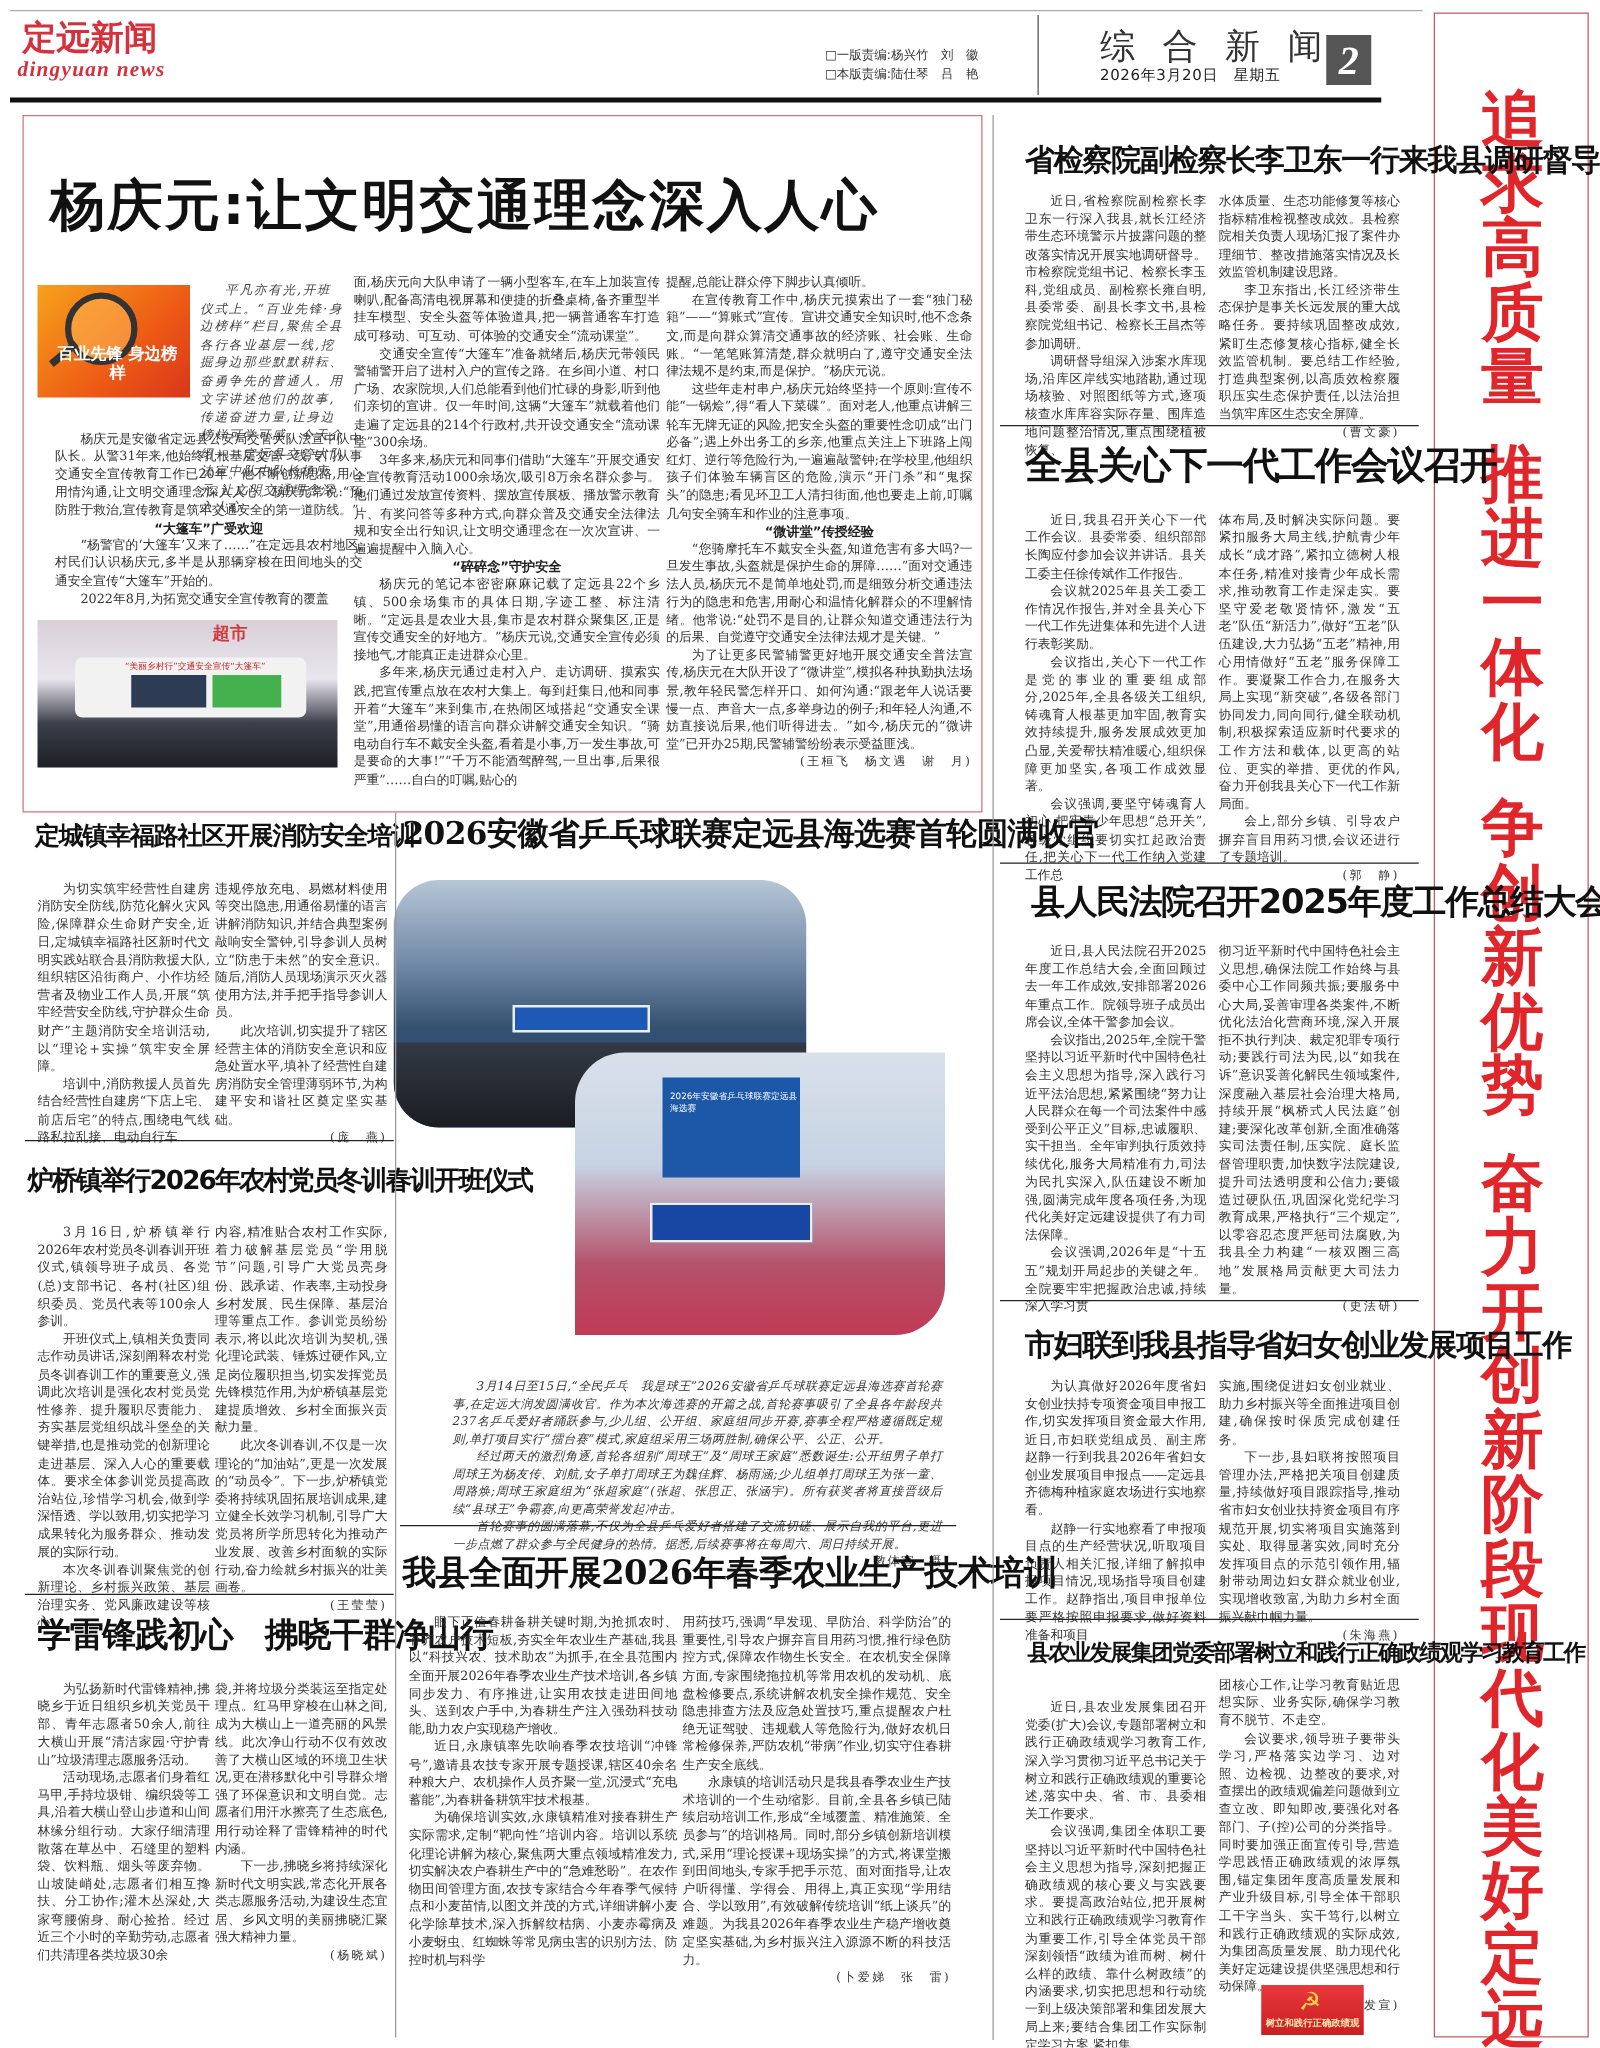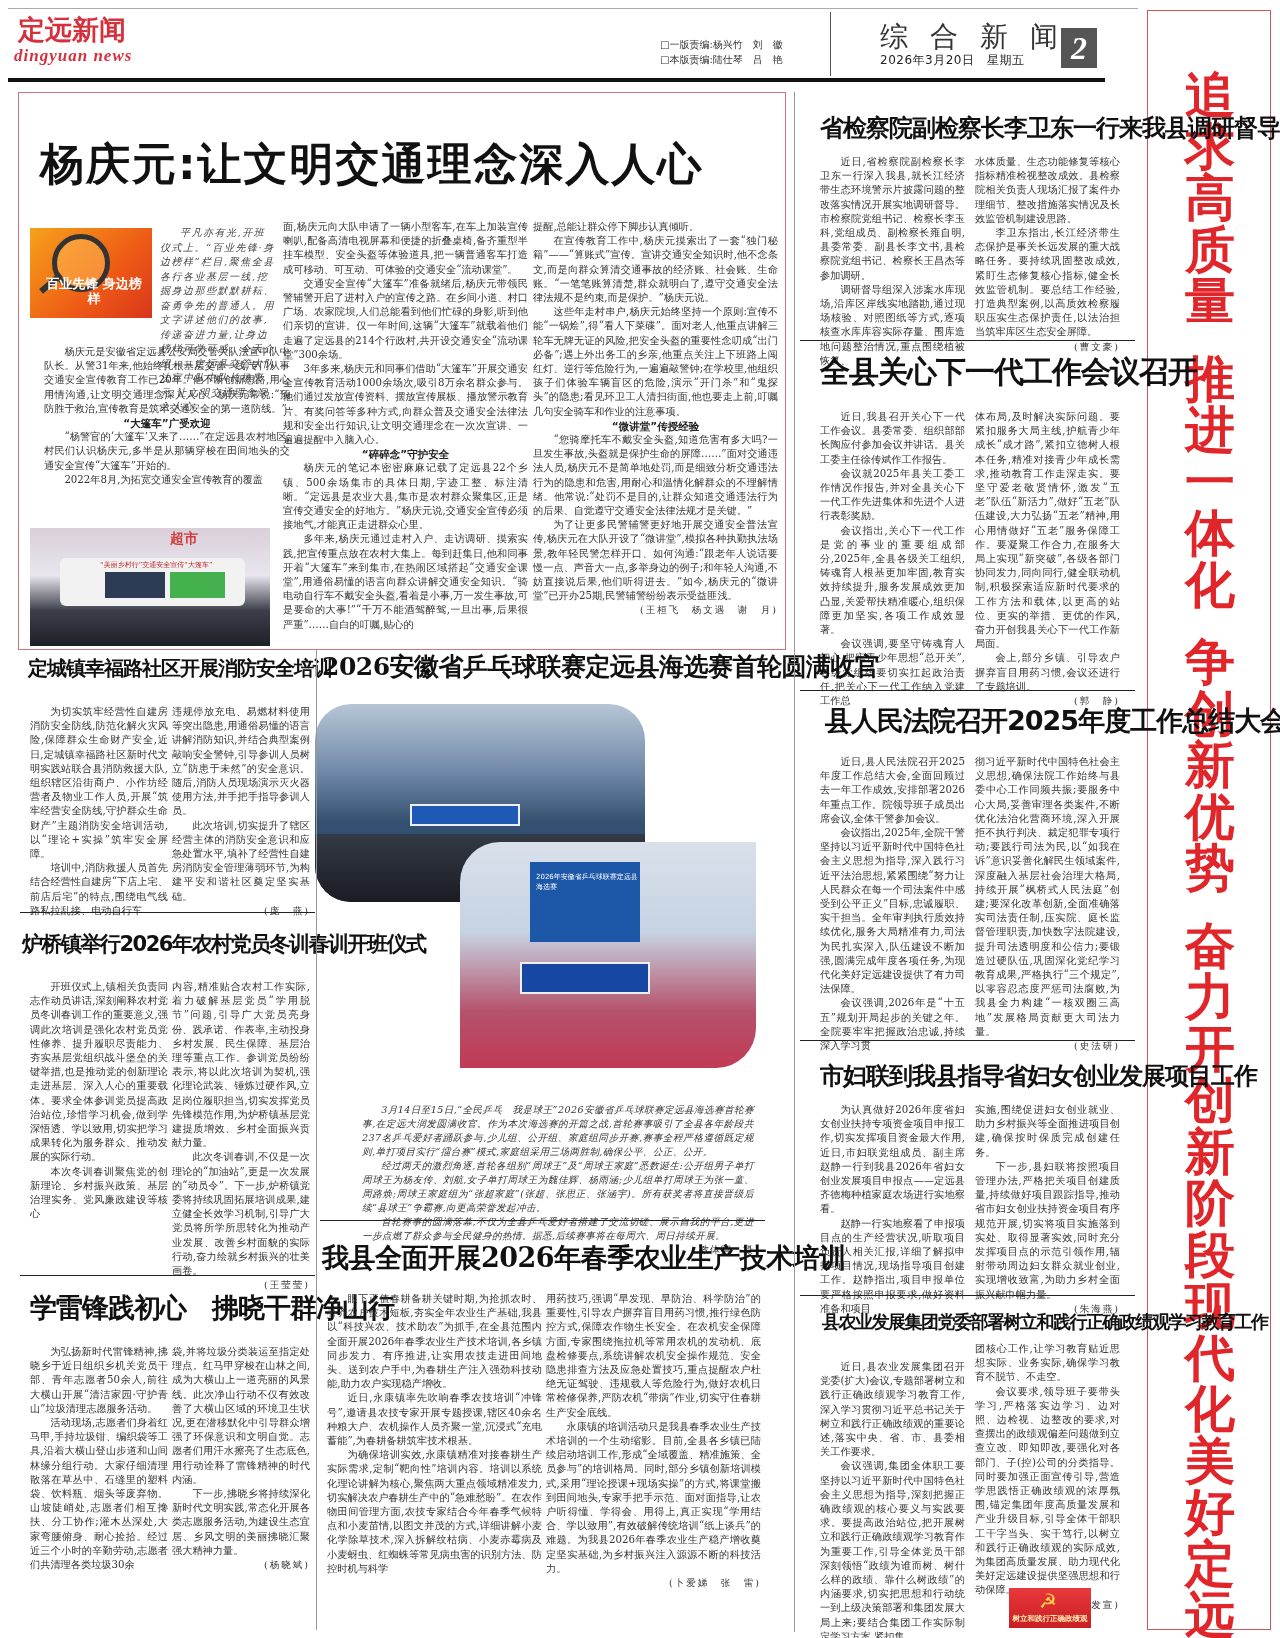--- a/index.html
+++ b/index.html
@@ -21,21 +21,21 @@
   .side-text span { display: block; }
   .side-gap { height: 26px; }
 
   .feature-box { left: 18px; top: 92px; width: 768px; height: 558px; border: 1px solid #d2747a; }
   .feature-title { left: 40px; top: 135px; font-family: "DejaVu Sans", sans-serif; font-weight: bold; font-size: 44px; color: #111; letter-spacing: 2px; }
   .logo-img { left: 30px; top: 228px; width: 122px; height: 90px; background: linear-gradient(135deg, #f6a21b 0%, #ee5a15 60%, #d8361a 100%); overflow: hidden; }
   .logo-img .lens { position:absolute; left:22px; top:6px; width:58px; height:58px; border-radius:50%; border:5px solid #333; background: rgba(255,190,90,0.5); }
   .logo-img .handle { position:absolute; left:8px; top:52px; width:26px; height:6px; background:#333; transform: rotate(-40deg); }
   .logo-img .cap { position:absolute; left:10px; top:48px; width:108px; font-family:"DejaVu Sans",sans-serif; font-weight:bold; font-size:13px; line-height:15px; color:#fff; text-align:center; }
   .photo { background: #7c8a98; overflow: hidden; }
-  .photo1 { left: 30px; top: 528px; width: 240px; height: 118px; background: linear-gradient(180deg, #d9cfd8 0%, #e9e6ee 40%, #3c3f4a 70%, #1e1f26 100%); }
+  .photo1 { left: 30px; top: 496px; width: 240px; height: 118px; background: linear-gradient(180deg, #d9cfd8 0%, #e9e6ee 40%, #3c3f4a 70%, #1e1f26 100%); }
   .photo1 .van { position:absolute; left:30px; top:30px; width:185px; height:48px; background:#f2f2f2; border-radius:6px; }
   .photo1 .banner { position:absolute; left:70px; top:32px; font-family:"DejaVu Sans",sans-serif; font-size:7px; color:#c0262a; }
   .photo1 .screen { position:absolute; left:75px; top:44px; width:60px; height:26px; background:#2e3b55; }
   .photo1 .green { position:absolute; left:140px; top:44px; width:55px; height:26px; background:#44b04e; }
   .photo1 .sign { position:absolute; left:140px; top:2px; font-family:"DejaVu Sans",sans-serif; font-weight:bold; font-size:14px; color:#d23a3c; }
 
   .col { font-size: 10.2px; line-height: 14.2px; color: #333; text-align: justify; }
   .col p { text-indent: 2em; }
   .col .sub { text-indent: 0; text-align: center; font-family: "DejaVu Sans", sans-serif; font-weight: bold; font-size: 10.5px; color: #222; }
   .col .byline { text-indent: 0; text-align: right; font-size: 9.5px; letter-spacing: 2px; }
@@ -225,20 +225,21 @@
 </div>
 <div class="abs col" style="left:172px; top:705px; width:138px;">
   <p style="text-indent:0">违规停放充电、易燃材料使用等突出隐患,用通俗易懂的语言讲解消防知识,并结合典型案例敲响安全警钟,引导参训人员树立“防患于未然”的安全意识。随后,消防人员现场演示灭火器使用方法,并手把手指导参训人员。</p>
   <p>此次培训,切实提升了辖区经营主体的消防安全意识和应急处置水平,填补了经营性自建房消防安全管理薄弱环节,为构建平安和谐社区奠定坚实基础。</p>
   <p class="byline">(庞　燕)</p>
 </div>
 <div class="abs sep" style="left:20px; top:912px; width:295px;"></div>
 
 <div class="abs hl" style="left:22px; top:930px; font-size:21px; letter-spacing:-1.5px;">炉桥镇举行2026年农村党员冬训春训开班仪式</div>
 <div class="abs col" style="left:30px; top:980px; width:138px;">
+  <p>3月16日,炉桥镇举行2026年农村党员冬训春训开班仪式,镇领导班子成员、各党(总)支部书记、各村(社区)组织委员、党员代表等100余人参训。</p>
   <p>开班仪式上,镇相关负责同志作动员讲话,深刻阐释农村党员冬训春训工作的重要意义,强调此次培训是强化农村党员党性修养、提升履职尽责能力、夯实基层党组织战斗堡垒的关键举措,也是推动党的创新理论走进基层、深入人心的重要载体。要求全体参训党员提高政治站位,珍惜学习机会,做到学深悟透、学以致用,切实把学习成果转化为服务群众、推动发展的实际行动。</p>
   <p>本次冬训春训聚焦党的创新理论、乡村振兴政策、基层治理实务、党风廉政建设等核心</p>
 </div>
 <div class="abs col" style="left:172px; top:980px; width:138px;">
   <p style="text-indent:0">内容,精准贴合农村工作实际,着力破解基层党员“学用脱节”问题,引导广大党员亮身份、践承诺、作表率,主动投身乡村发展、民生保障、基层治理等重点工作。参训党员纷纷表示,将以此次培训为契机,强化理论武装、锤炼过硬作风,立足岗位履职担当,切实发挥党员先锋模范作用,为炉桥镇基层党建提质增效、乡村全面振兴贡献力量。</p>
   <p>此次冬训春训,不仅是一次理论的“加油站”,更是一次发展的“动员令”。下一步,炉桥镇党委将持续巩固拓展培训成果,建立健全长效学习机制,引导广大党员将所学所思转化为推动产业发展、改善乡村面貌的实际行动,奋力绘就乡村振兴的壮美画卷。</p>
   <p class="byline">(王莹莹)</p>
 </div>
 <div class="abs sep" style="left:20px; top:1275px; width:295px;"></div>
 

